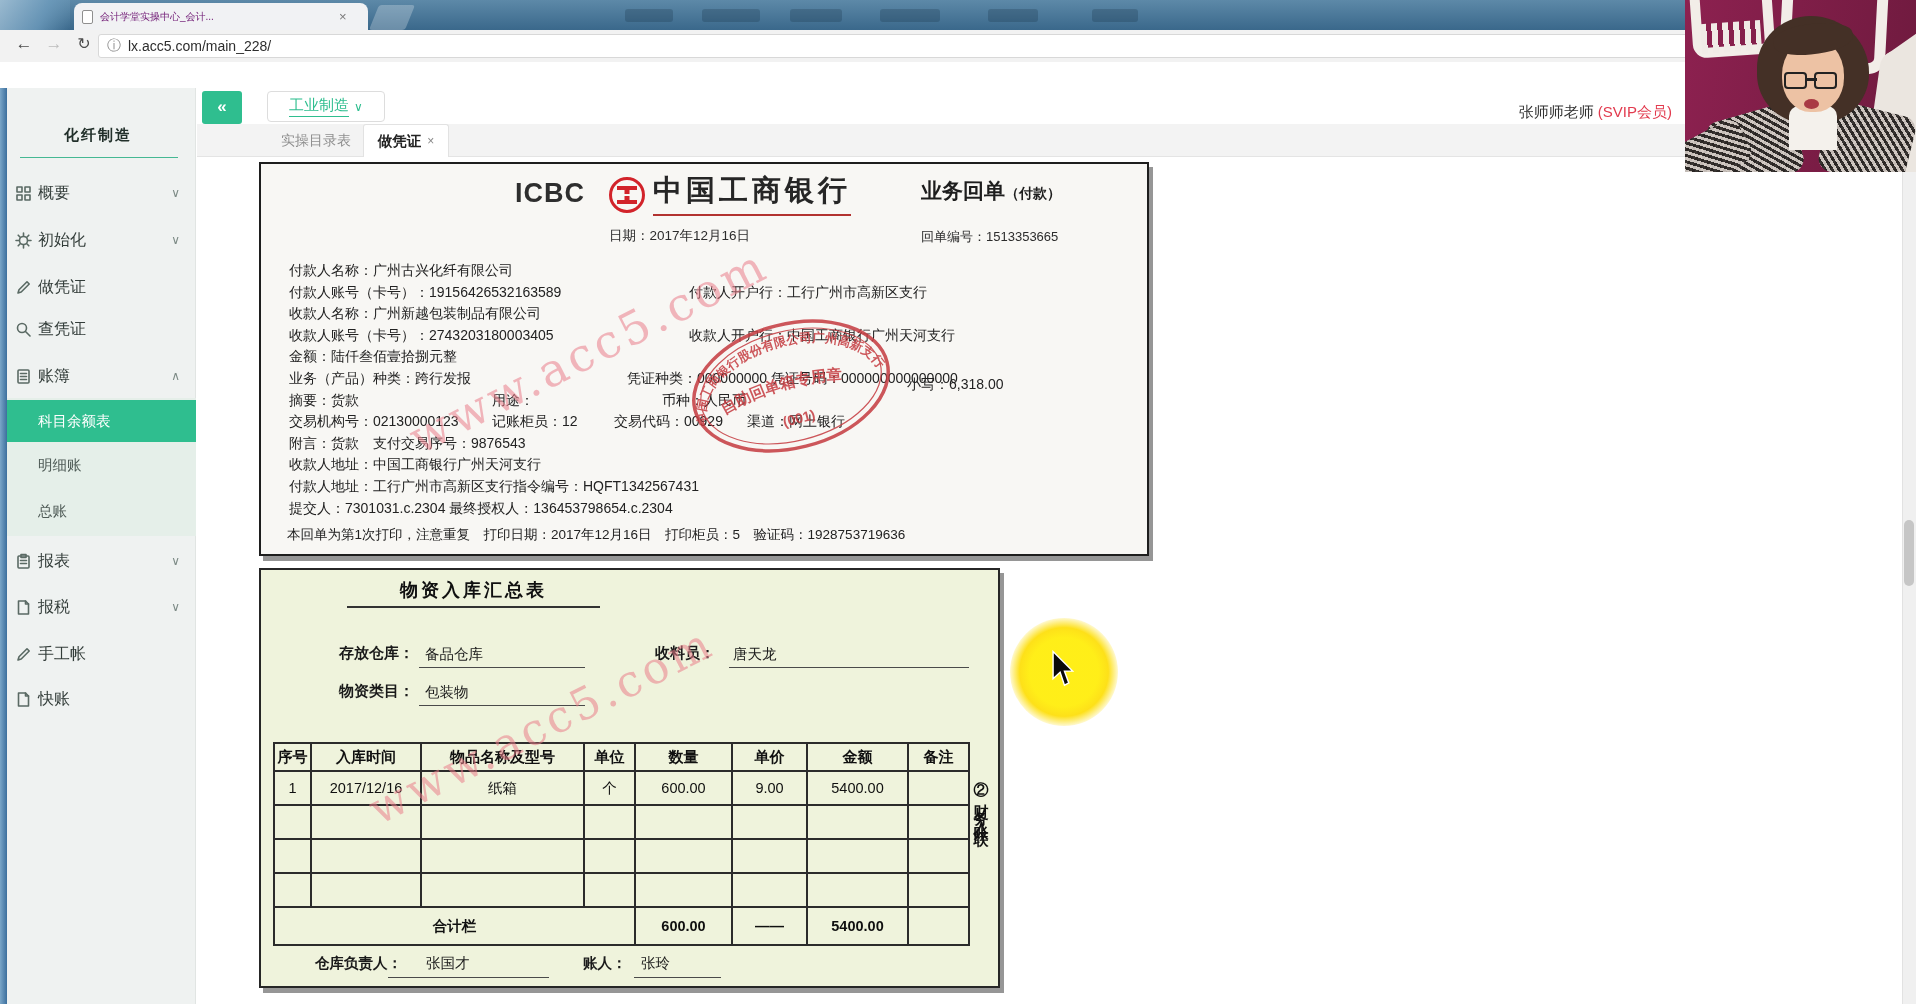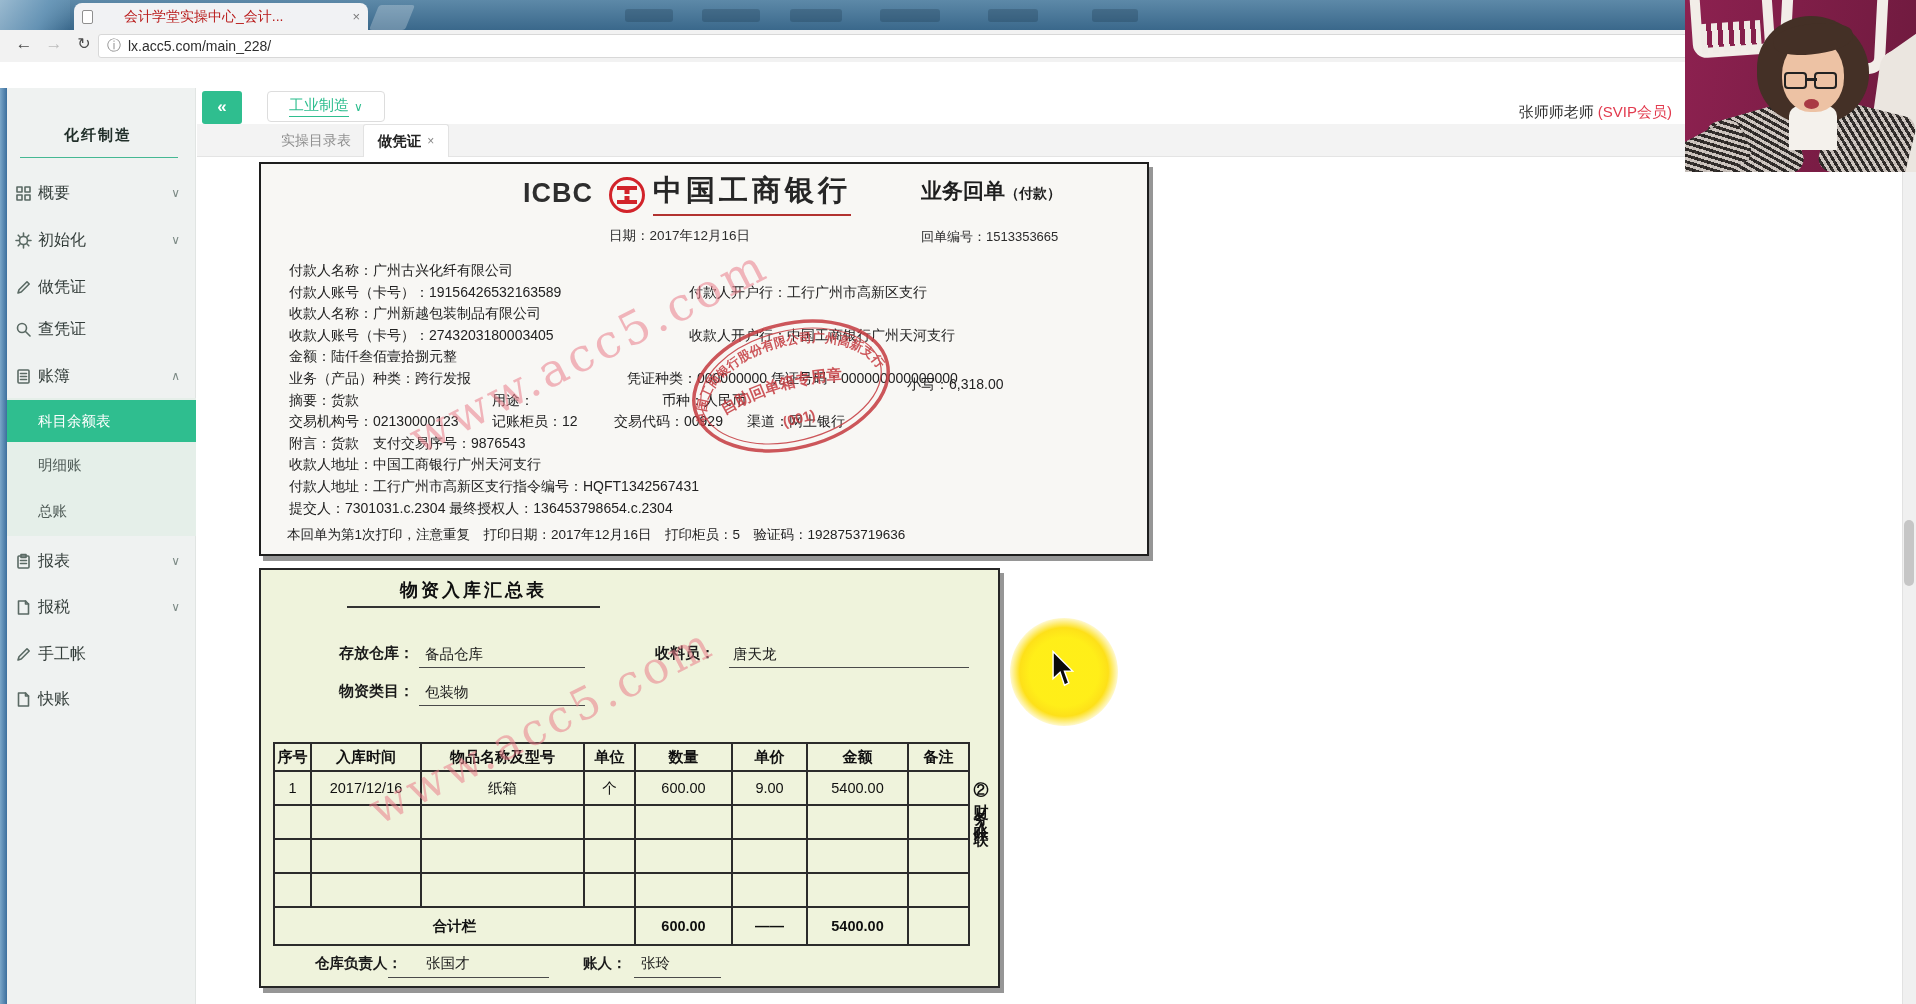--- a/index.html
+++ b/index.html
@@ -8,21 +8,21 @@
   .abs { position:absolute; }
 
   
   #titlebar { left:0; top:0; width:1916px; height:30px;
     background:linear-gradient(180deg,#5d89a8,#3a688b); }
   #titlebar .corner { left:0; top:0; width:70px; height:30px;
     background:linear-gradient(115deg,#a9c6da 0%,#6e9cbd 60%,rgba(110,156,189,0) 100%); opacity:.8; }
   .tb-blob { position:absolute; top:9px; height:13px; background:rgba(15,35,55,.22); border-radius:3px; }
   #browser-tab { left:74px; top:3px; width:294px; height:27px; background:#f1f2f4;
     border-radius:8px 8px 0 0; display:flex; align-items:center; padding:0 8px; gap:7px; }
-  #browser-tab .title { font-size:14px; color:#b91c1c; white-space:nowrap; overflow:hidden; width:232px;margin-left:24px; }
+  #browser-tab .title { font-size:10px; color:#701a75; white-space:nowrap; overflow:hidden; width:232px; }
   #browser-tab .close { color:#7a7a7a; font-size:13px; }
   .newtab-shade { left:374px; top:5px; width:36px; height:25px; background:rgba(255,255,255,.25);
     transform:skewX(-22deg); border-radius:3px; }
   .pageicon { width:11px; height:14px; border:1.5px solid #8f8f8f; border-radius:2px; background:#fff; flex:none; }
 
   #addressrow { left:0; top:30px; width:1916px; height:32px; background:#f2f2f2; }
   .navbtn { position:absolute; top:4px; font-size:17px; color:#4c4c4c; width:24px; text-align:center; }
   #url-box { left:98px; top:34px; width:1804px; height:24px; background:#fff;
     border:1px solid #d8d8d8; border-radius:3px; display:flex; align-items:center; padding:0 8px; gap:7px; }
   #url-box .info { color:#8a8a8a; font-size:14px; }
@@ -75,21 +75,21 @@
     border:1px solid #e2e2e2; border-bottom:none; border-radius:3px 3px 0 0;
     display:flex; align-items:center; justify-content:center; gap:6px; }
   #tab-active .lbl { font-size:14.5px; font-weight:bold; color:#222; }
   #tab-active .close { font-size:12px; color:#888; }
 
   #content { left:197px; top:157px; width:1705px; height:847px; background:#fff; }
 
   
   #receipt { left:259px; top:162px; width:890px; height:394px; background:#f8f7f4;
     border:2px solid #1e1e1e; box-shadow:4px 5px 0 rgba(45,45,45,.5); }
-  #receipt .r-icbc { left:262px; top:14px; font-size:27px; font-weight:bold; color:#2e2e2e; letter-spacing:1px; }
+  #receipt .r-icbc { left:254px; top:14px; font-size:27px; font-weight:bold; color:#2e2e2e; letter-spacing:1px; }
   #receipt .r-logo { left:346px; top:11px; width:40px; height:40px; }
   #receipt .r-bankcn { left:392px; top:7px; font-size:29px; font-weight:bold; color:#262626;
     letter-spacing:4px; border-bottom:2px solid #b23230; padding-bottom:3px; }
   #receipt .r-doctype { left:660px; top:13px; color:#1d1d1d; }
   #receipt .r-doctype .big { font-size:21px; font-weight:bold; }
   #receipt .r-doctype .small { font-size:14px; font-weight:bold; }
   #receipt .r-date { left:348px; top:63px; font-size:13.5px; color:#2c2c2c; }
   #receipt .r-no { left:660px; top:64px; font-size:13px; color:#2c2c2c; }
   #r-lines { left:26px; top:98px; width:850px; }
   .rl { position:relative; height:21.6px; font-size:14px; color:#222; }

